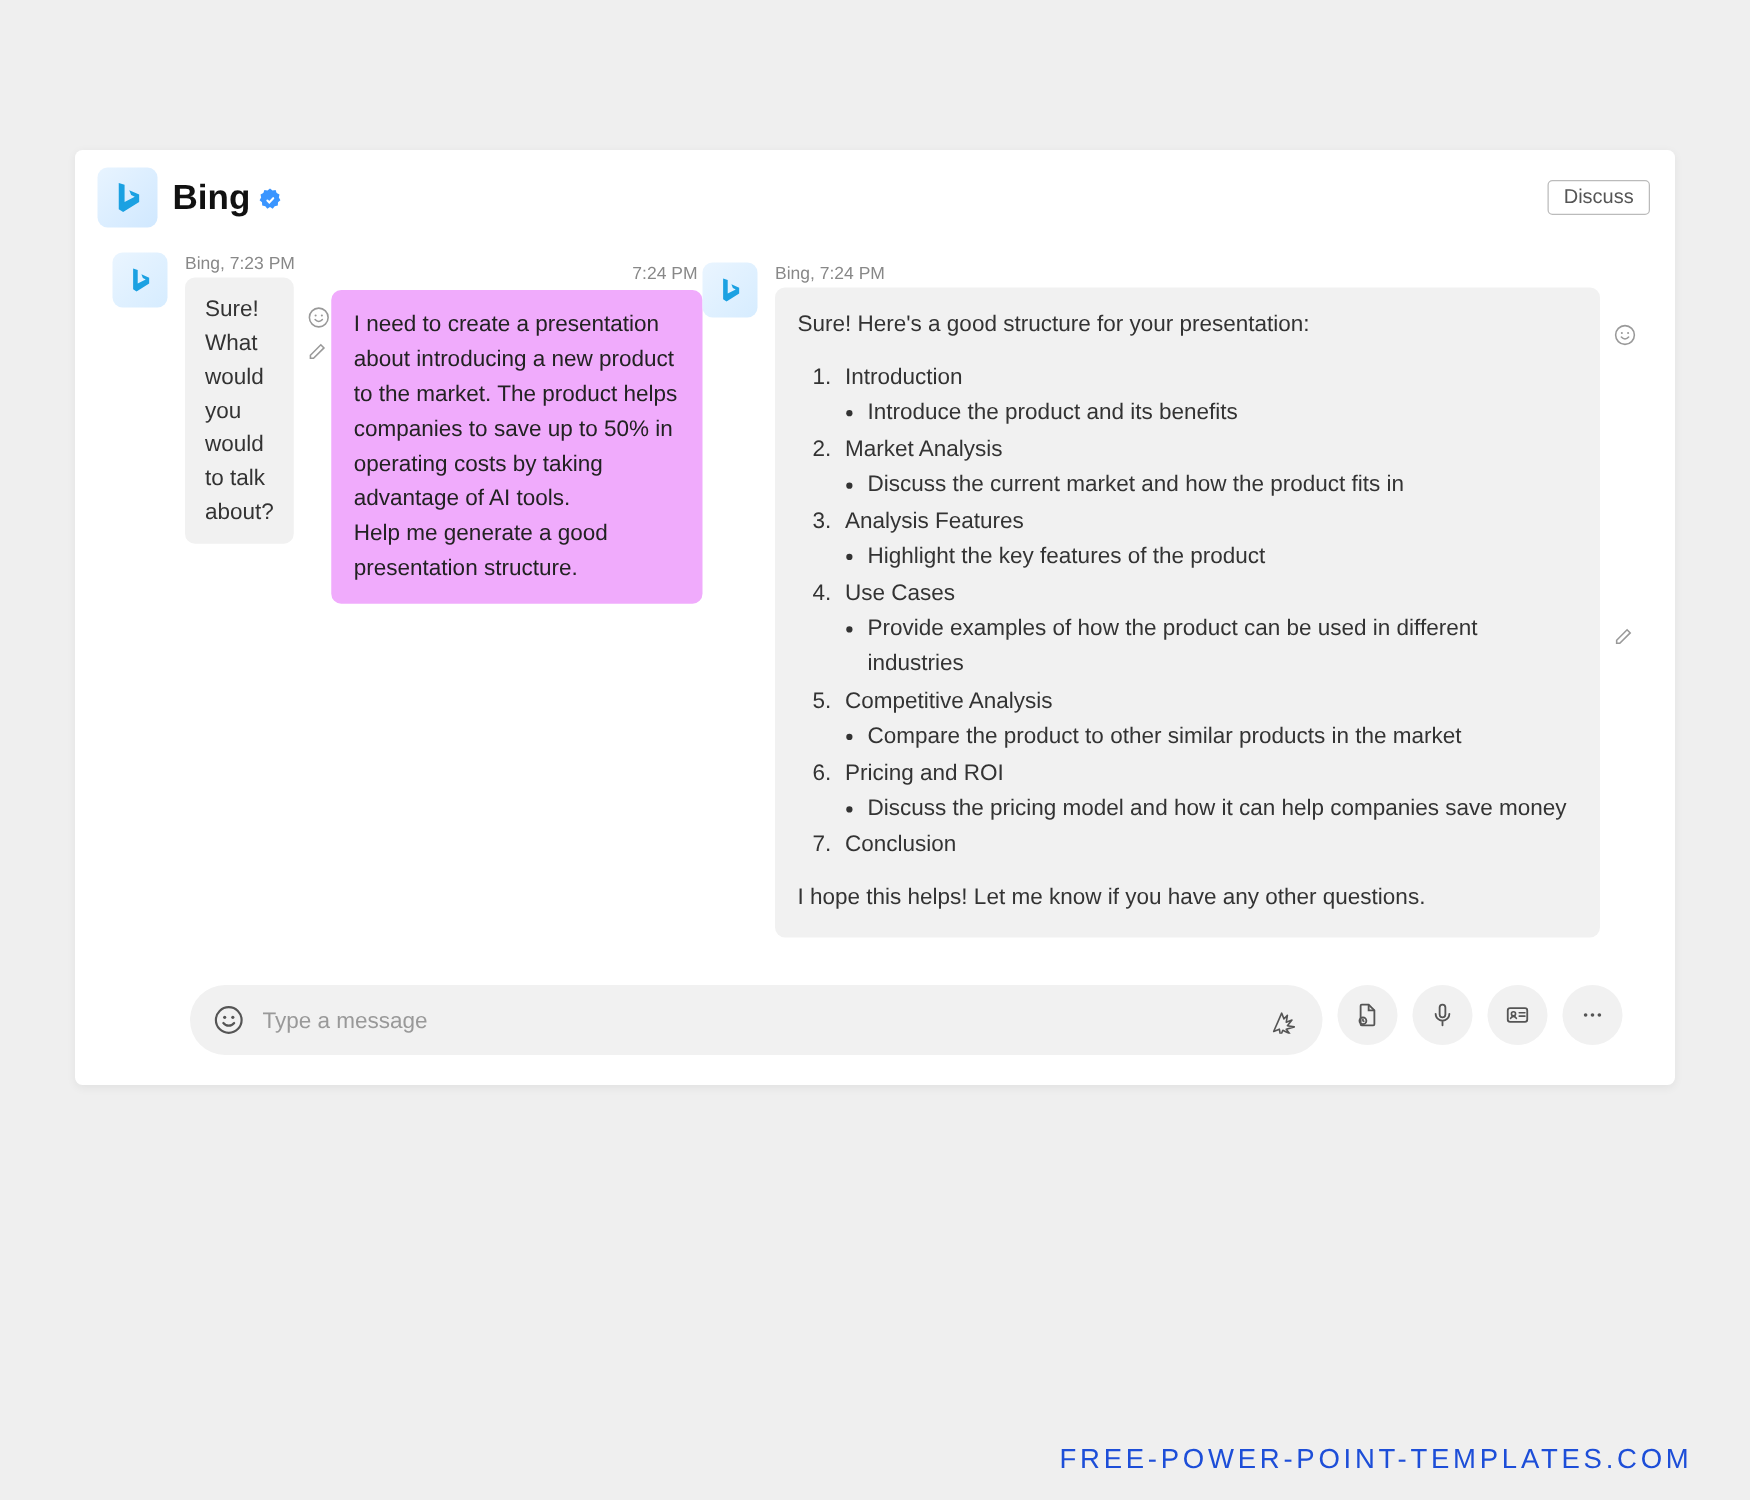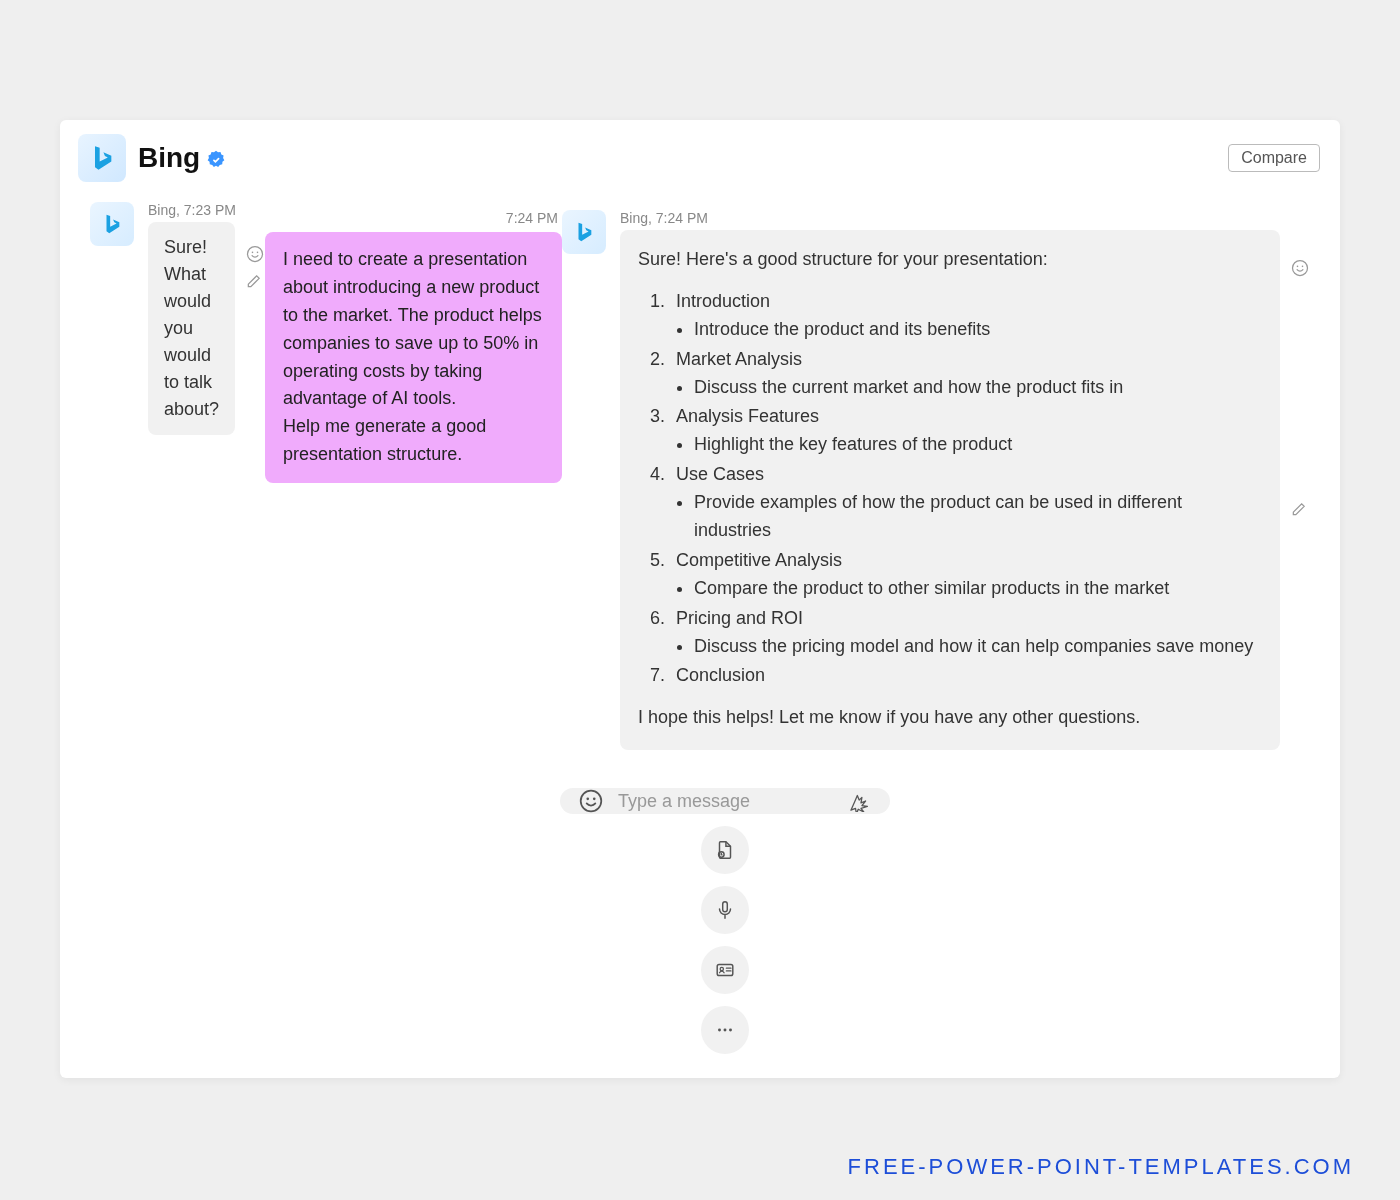--- a/index.html
+++ b/index.html
@@ -159,24 +159,22 @@
     display: flex;
     flex-direction: column;
     justify-content: space-between;
     margin-left: 10px;
     height: 518px;
     padding-top: 28px;
     padding-bottom: 230px;
   }
   .compose {
     display: flex;
-    align-items: center;
     padding: 18px 42px 24px 92px;
     gap: 12px;
-    flex-direction: column;
   }
   .compose-input {
     flex: 1;
     background: #f1f1f1;
     border-radius: 32px;
     display: flex;
     align-items: center;
     padding: 0 18px;
     height: 56px;
   }
@@ -229,21 +227,21 @@
       <svg class="bing-logo" viewBox="0 0 24 24">
         <path d="M6 2 L10 3.2 L10 15 L17 11.5 L14.5 10.2 L13.2 7 L20 10 L20 15 L9 22 L6 20 Z" fill="#1ba1e2"></path>
       </svg>
     </div>
     <span class="header-title">Bing</span>
     <svg class="verified-icon" viewBox="0 0 24 24">
       <path d="M12 1l2.4 1.8 3-.4 1 2.9 2.7 1.3-.6 3 1.5 2.6-2.3 2-0.2 3-3 .7-1.9 2.4-2.6-1.5-2.6 1.5-1.9-2.4-3-.7-.2-3-2.3-2 1.5-2.6-.6-3 2.7-1.3 1-2.9 3 .4z" fill="#3a95ff"></path>
       <path d="M9.5 12.5l1.8 1.8 3.8-4" stroke="#fff" stroke-width="2" fill="none" stroke-linecap="round"></path>
     </svg>
     <div class="spacer"></div>
-    <button class="preview-btn">Compare</button>
+    <button class="preview-btn">Discuss</button>
   </div>
 
   <div class="messages">
 
     <div class="msg-row">
       <div class="msg-avatar">
         <svg class="bing-logo" viewBox="0 0 24 24">
           <path d="M6 2 L10 3.2 L10 15 L17 11.5 L14.5 10.2 L13.2 7 L20 10 L20 15 L9 22 L6 20 Z" fill="#1ba1e2"></path>
         </svg>
       </div>

